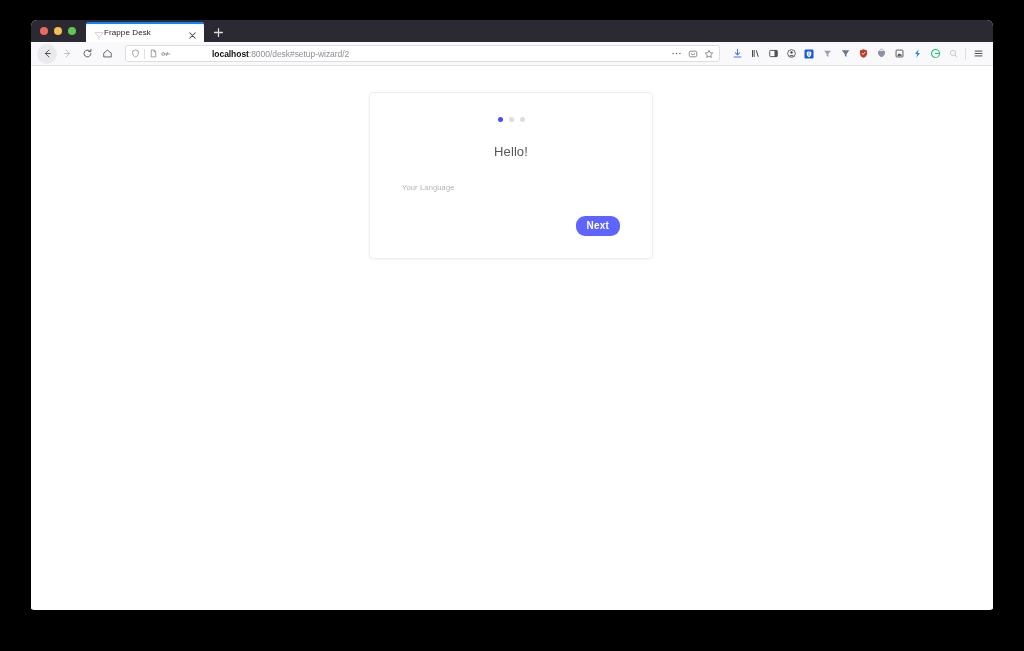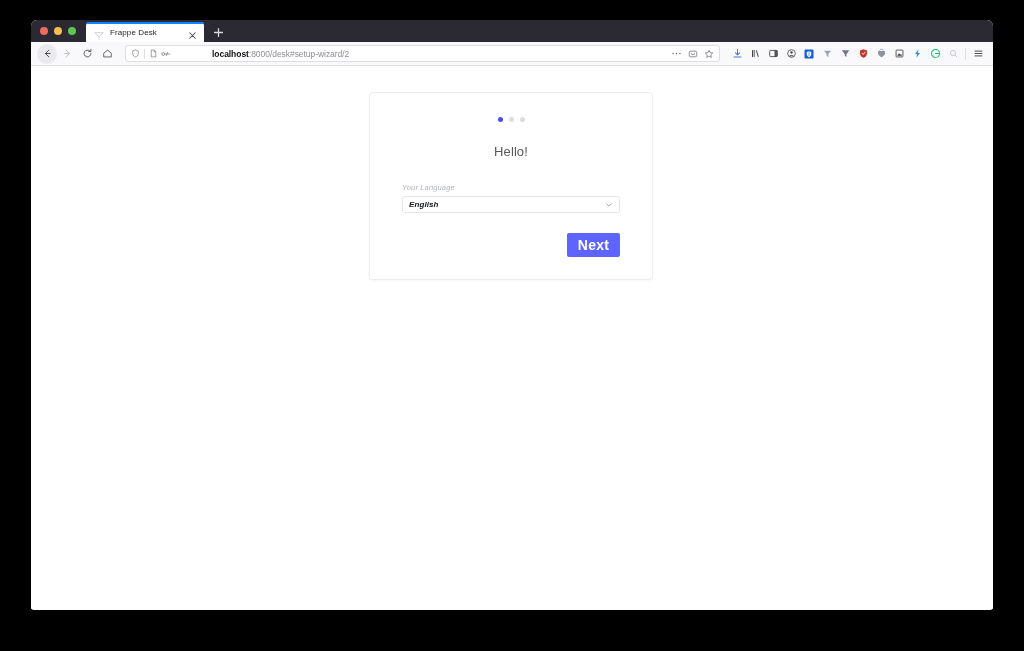--- a/index.html
+++ b/index.html
@@ -53,21 +53,20 @@
     display: block;
   }
   .tl.red { background: #ed6a5e; }
   .tl.yellow { background: #f4bf4f; }
   .tl.green { background: #61c554; }
 
   .tab {
     position: relative;
     display: flex;
     align-items: center;
-    gap: 6px;
     height: 20px;
     min-width: 118px;
     padding: 0 6px 0 8px;
     background: #ffffff;
     border-radius: 4px 4px 0 0;
     box-sizing: border-box;
   }
   .tab::before {
     content: "";
     position: absolute;
@@ -225,21 +224,20 @@
     text-align: center;
     font-size: 13px;
     color: #57585b;
     font-weight: 400;
     margin: 22px 0 0 0;
     letter-spacing: 0.1px;
   }
 
   .form-area {
     padding: 24px 32px 0 32px;
-    font-style: italic;
   }
   .field-label {
     font-size: 7.5px;
     color: #b0b3bb;
     margin-bottom: 4px;
     letter-spacing: 0.15px;
   }
   .select-wrap {
     position: relative;
     height: 17px;
@@ -266,24 +264,24 @@
   }
 
   .actions {
     display: flex;
     justify-content: flex-end;
     padding: 20px 32px 22px 32px;
   }
   .next-btn {
     background: #5e64ff;
     color: #ffffff;
-    font-size: 14px;
+    font-size: 10px;
     font-weight: 700;
     border: none;
-    border-radius: 2px;
+    border-radius: 9px;
     padding: 5px 11px;
     letter-spacing: 0.2px;
     line-height: 1;
     cursor: pointer;
   }
 </style>
 </head>
 <body>
 
 <div id="screen">
@@ -505,28 +503,20 @@
         <div class="slide-dots">
           <span class="dot active"></span>
           <span class="dot"></span>
           <span class="dot"></span>
         </div>
 
         <div class="greeting">Hello!</div>
 
         <div class="form-area">
           <div class="field-label">Your Language</div>
-          <div class="select-wrap">
-            <span class="select-value">English</span>
-            <span class="chev">
-              <svg viewBox="0 0 12 12" width="8" height="8" aria-hidden="true">
-                <path d="M2.5 4.3L6 7.8l3.5-3.5" stroke="#7f8490" stroke-width="1.1" fill="none" stroke-linecap="round" stroke-linejoin="round"></path>
-              </svg>
-            </span>
-          </div>
         </div>
 
         <div class="actions">
           <button class="next-btn">Next</button>
         </div>
 
       </div>
     </div>
   </div>
 </div>

